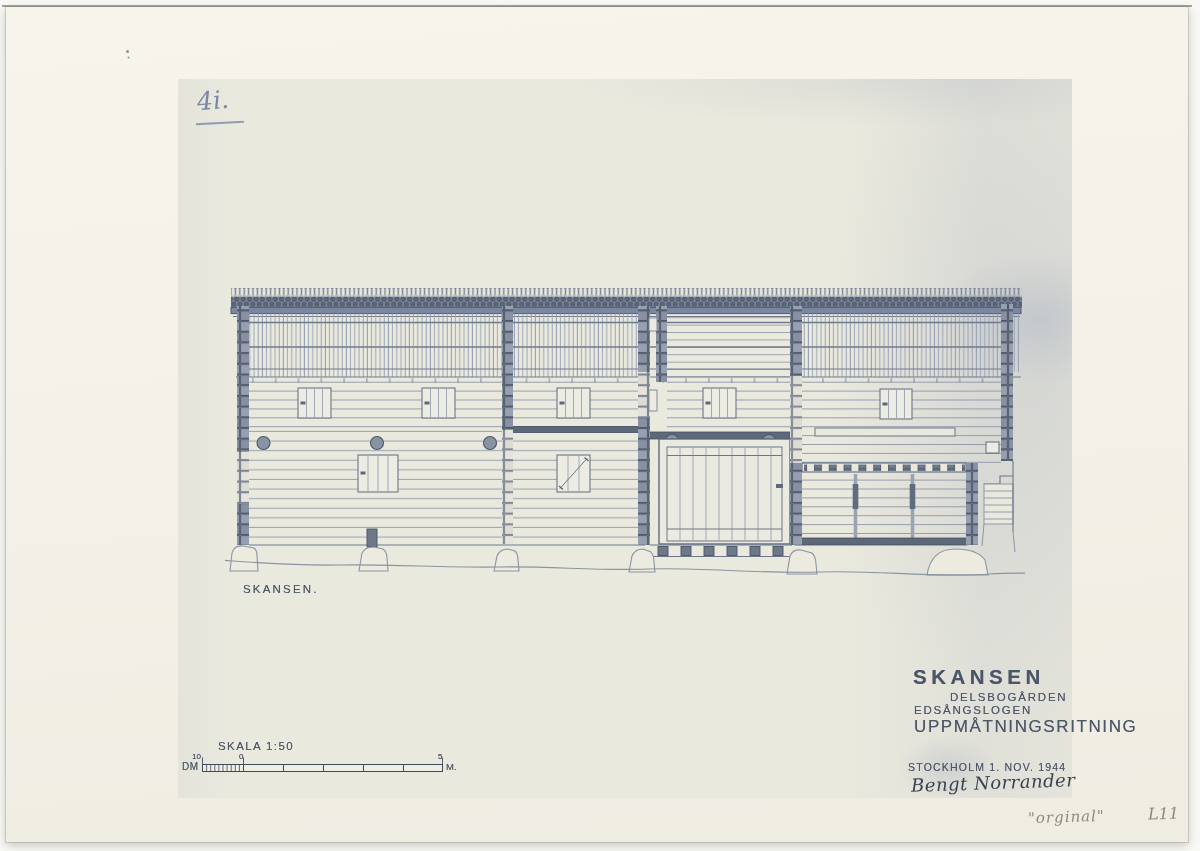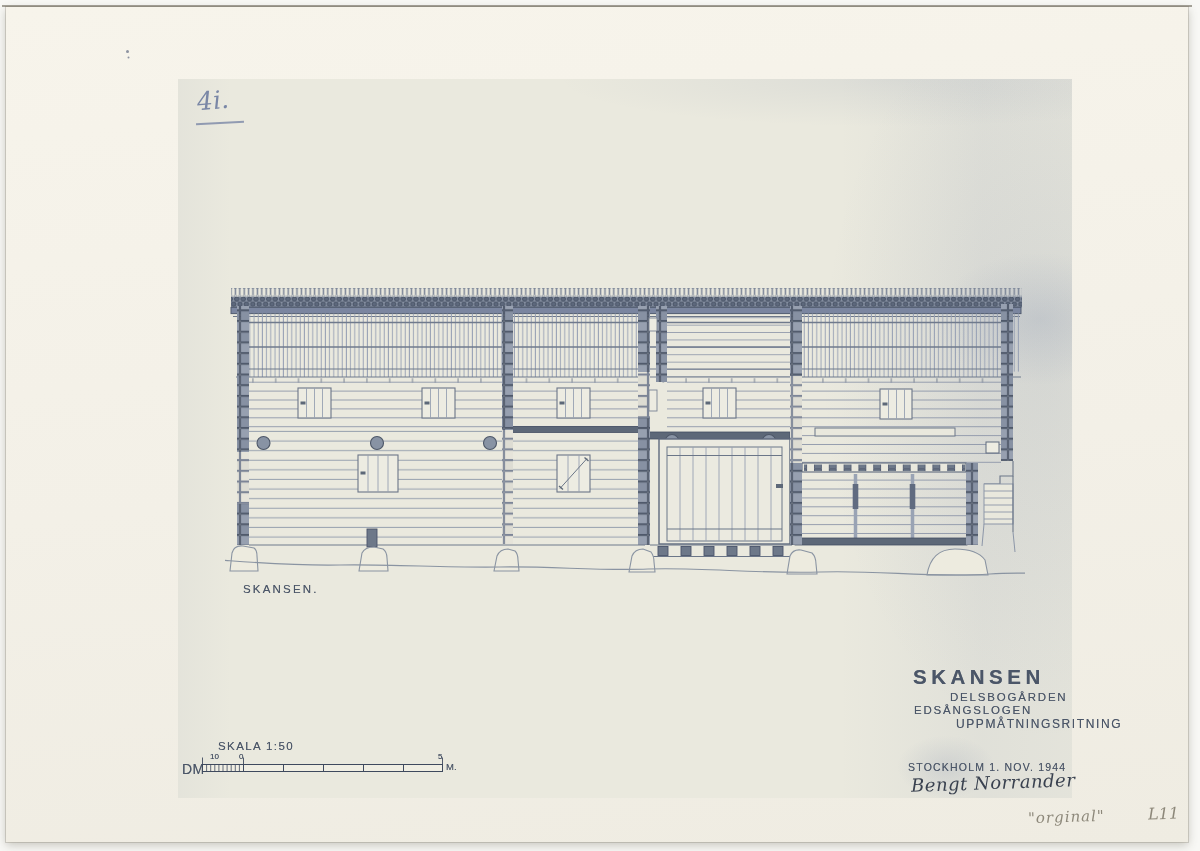--- a/index.html
+++ b/index.html
@@ -21,27 +21,27 @@
   .lettering{position:absolute;color:#4b5668;text-shadow:0 0 .5px rgba(75,86,104,.65);white-space:nowrap;}
   .pencil{position:absolute;font-family:"DejaVu Serif",serif;font-style:italic;white-space:nowrap;}
   #mark-4i{left:197px;top:86px;font-size:25px;color:#7a87a6;transform:rotate(-5deg);}
   #mark-4i-underline{position:absolute;left:196px;top:122px;width:48px;height:2px;
        background:#7a87a6;opacity:.8;transform:rotate(-3deg);}
   #speck{position:absolute;left:126px;top:50px;width:3px;height:3px;border-radius:50%;
        background:#55607a;opacity:.65;box-shadow:1px 6px 0 -0.5px #55607a;}
   #caption-sektion{left:243px;top:583px;font-size:11.5px;letter-spacing:2.2px;}
   #scale-label{left:218px;top:740px;font-size:11.5px;letter-spacing:1.4px;}
   .scale-tick{font-size:8px;color:#3f4a5e;}
-  #tick-10{left:210px;top:752px;} #tick-0{left:239px;top:752px;} #tick-5{left:438px;top:752px;}
-  #unit-dm{left:182px;top:761px;font-size:14px;letter-spacing:.5px;}
+  #tick-10{left:192px;top:752px;} #tick-0{left:239px;top:752px;} #tick-5{left:438px;top:752px;}
+  #unit-dm{left:182px;top:761px;font-size:10px;letter-spacing:.5px;}
   #unit-m{left:446px;top:761px;font-size:9.5px;}
   #tb-title{left:913px;top:665px;font-size:20.5px;letter-spacing:4.5px;font-weight:bold;}
   #tb-sub1{left:914px;top:691px;font-size:11.5px;letter-spacing:1.8px;margin-left:36px;}
   #tb-sub2{left:914px;top:704px;font-size:11.5px;letter-spacing:1.8px;}
-  #tb-sub3{left:956px;top:717px;font-size:12px;letter-spacing:1.6px;}
+  #tb-sub3{left:914px;top:717px;font-size:17px;letter-spacing:1.6px;}
   #tb-date{left:908px;top:761px;font-size:10.5px;letter-spacing:1.2px;}
   #tb-sign{left:911px;top:772px;font-size:18px;color:#39414f;transform:rotate(-2deg);letter-spacing:.5px;}
   #note-orginal{left:1028px;top:808px;font-size:15px;color:#8d887a;transform:rotate(-2deg);letter-spacing:1px;}
   #note-code{left:1148px;top:804px;font-size:16px;color:#8d887a;transform:rotate(-2deg);}
   svg{position:absolute;}
 </style>
 </head>
 <body>
 
 <div id="stage">

